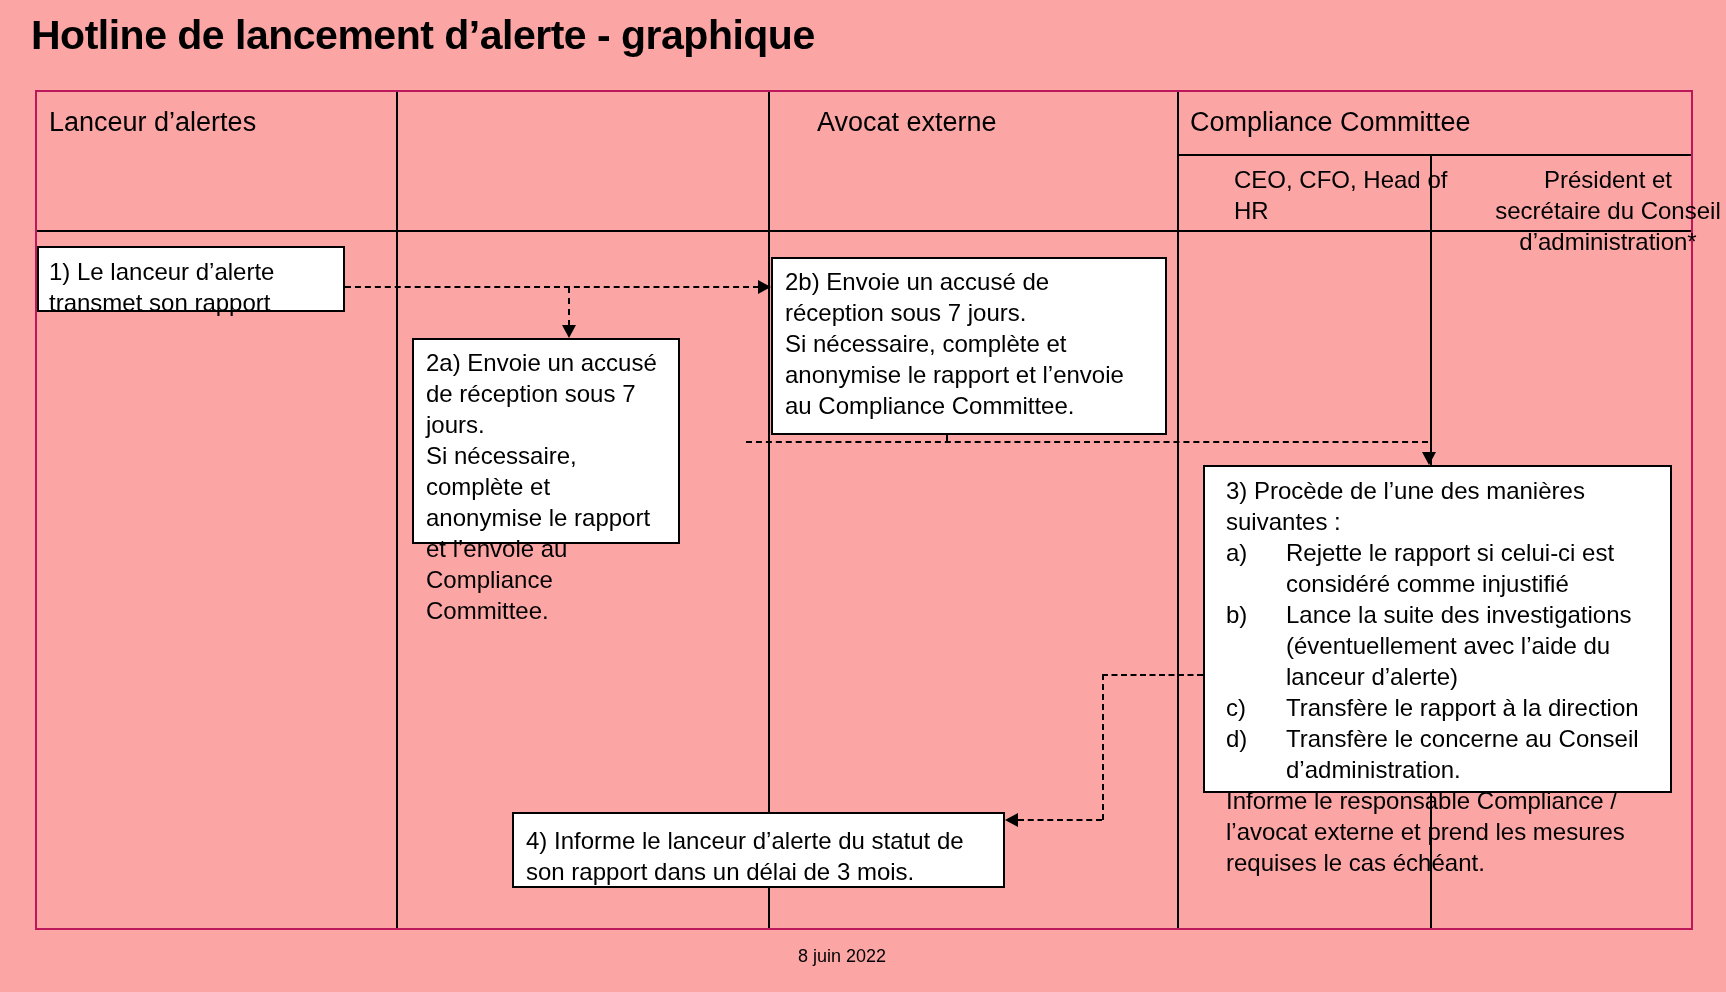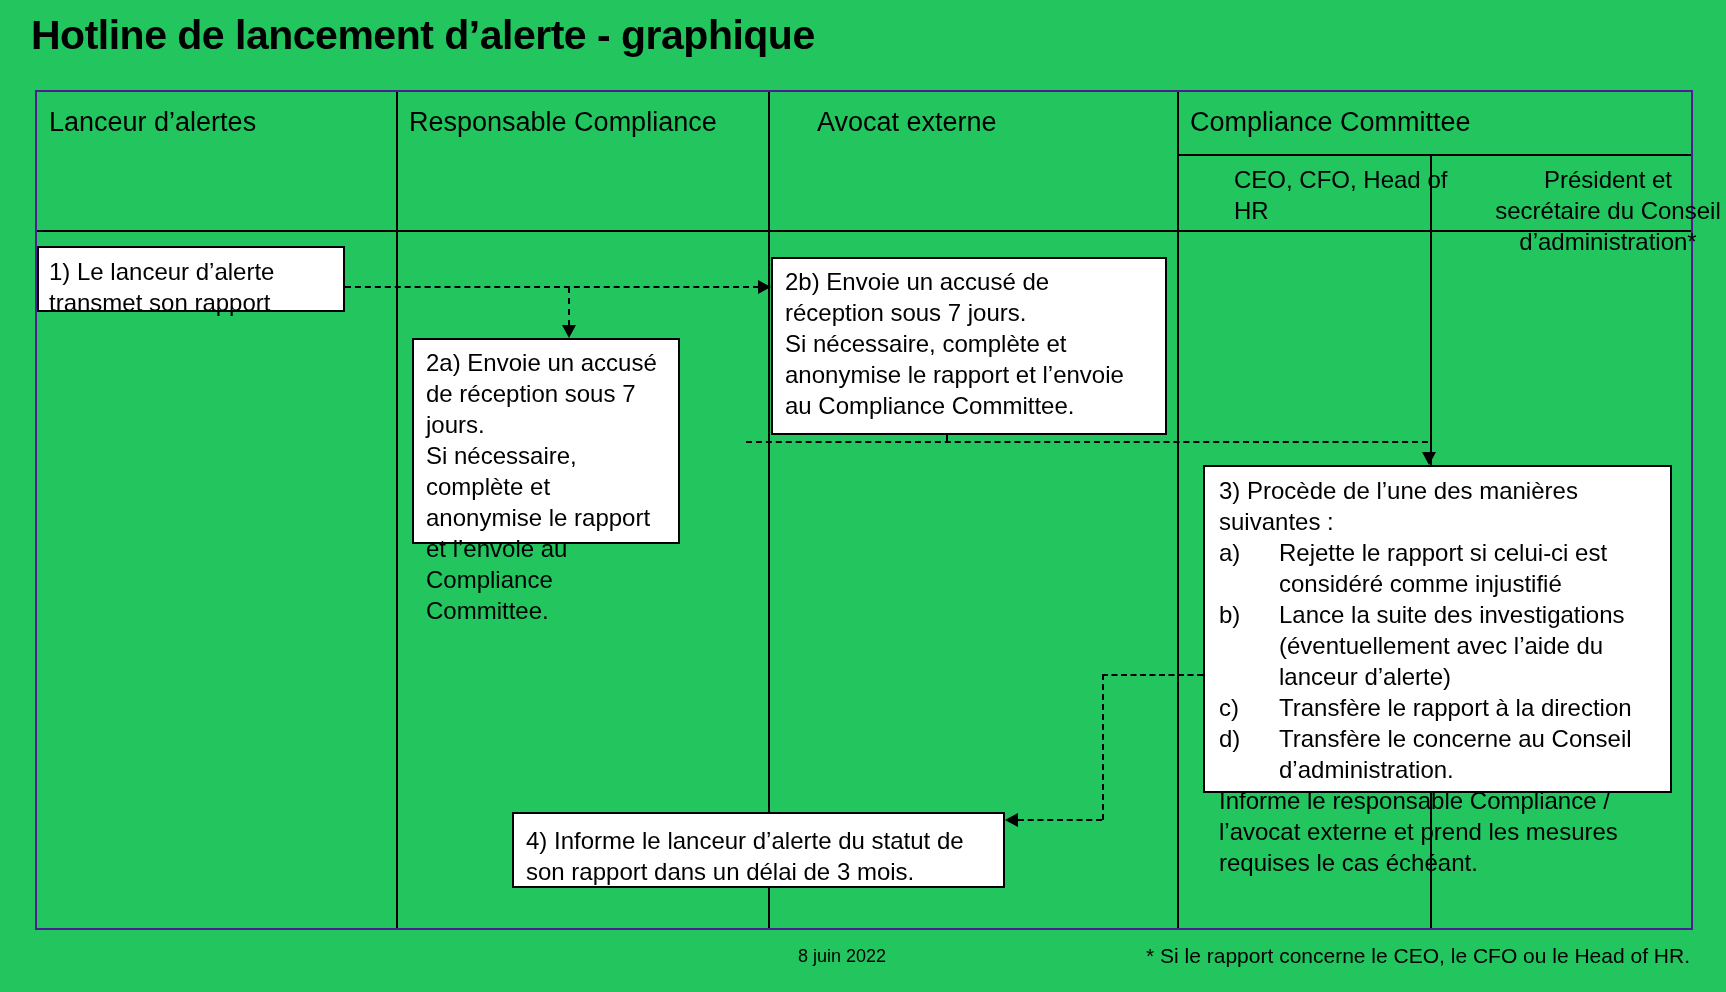--- a/index.html
+++ b/index.html
@@ -1,25 +1,25 @@
 <!DOCTYPE html>
 <html lang="fr"><head>
 <meta charset="utf-8">
 <style>
   html,body{margin:0;padding:0;background:#fff;}
   #canvas{
-    position:relative;width:1726px;height:992px;background:#22c55e;
+    position:relative;width:1726px;height:992px;background:#fca5a5;
     font-family:"Liberation Sans", sans-serif;color:#000;overflow:hidden;
   }
   .title{
     position:absolute;left:31px;top:12px;font-size:41px;font-weight:700;
     letter-spacing:-0.5px;white-space:nowrap;
   }
   
-  .frame{position:absolute;left:35px;top:90px;width:1654px;height:836px;border:2px solid #4c1d95;}
+  .frame{position:absolute;left:35px;top:90px;width:1654px;height:836px;border:2px solid #be185d;}
   .vline{position:absolute;top:0;width:2px;height:100%;background:#000;}
   .hline{position:absolute;height:2px;background:#000;}
   .lane-label{position:absolute;font-size:27px;white-space:nowrap;}
   .sub-label{position:absolute;font-size:24px;line-height:31px;margin-left:44px;}
   
   .stepbox{
     position:absolute;background:#fff;border:2px solid #000;
     font-size:24px;line-height:31px;box-sizing:border-box;
   }
   .stepbox .p{margin:0;}
@@ -45,21 +45,20 @@
 
   <div class="frame">
     <div class="vline" style="left:359px;"></div>
     <div class="vline" style="left:731px;"></div>
     <div class="vline" style="left:1140px;"></div>
     <div class="vline" style="left:1393px;top:62px;height:774px;"></div>
     <div class="hline" style="left:1140px;top:62px;width:514px;"></div>
     <div class="hline" style="left:0;top:138px;width:100%;"></div>
 
     <div class="lane-label" style="left:12px;top:15px;">Lanceur d’alertes</div>
-    <div class="lane-label" style="left:372px;top:15px;">Responsable Compliance</div>
     <div class="lane-label" style="left:780px;top:15px;">Avocat externe</div>
     <div class="lane-label" style="left:1153px;top:15px;">Compliance Committee</div>
 
     <div class="sub-label" style="left:1153px;top:72px;width:220px;">CEO, CFO, Head of HR</div>
     <div class="sub-label" style="left:1408px;top:72px;width:238px;text-align:center;">Président et secrétaire du Conseil d’administration*</div>
   </div>
 
   <div class="stepbox" style="left:37px;top:246px;width:308px;height:66px;padding:8px 10px;">
     <div class="p">1) Le lanceur d’alerte transmet son rapport</div>
   </div>
@@ -67,21 +66,21 @@
   <div class="stepbox" style="left:412px;top:338px;width:268px;height:206px;padding:7px 12px;">
     <div class="p">2a) Envoie un accusé de réception sous 7 jours.</div>
     <div class="p">Si nécessaire, complète et anonymise le rapport et l’envoie au Compliance Committee.</div>
   </div>
 
   <div class="stepbox" style="left:771px;top:257px;width:396px;height:178px;padding:7px 12px;">
     <div class="p">2b) Envoie un accusé de réception sous 7 jours.</div>
     <div class="p">Si nécessaire, complète et anonymise le rapport et l’envoie au Compliance Committee.</div>
   </div>
 
-  <div class="stepbox" style="left:1203px;top:465px;width:469px;height:328px;padding:8px 14px;">
+  <div class="stepbox" style="left:1203px;top:465px;width:469px;height:328px;padding:8px 21px;">
     <div class="p">3) Procède de l’une des manières suivantes :</div>
     <div class="li-row">
       <span class="li-marker">a)</span>
       <span class="li-text">Rejette le rapport si celui-ci est considéré comme injustifié</span>
     </div>
     <div class="li-row">
       <span class="li-marker">b)</span>
       <span class="li-text">Lance la suite des investigations (éventuellement avec l’aide du lanceur d’alerte)</span>
     </div>
     <div class="li-row">
@@ -108,15 +107,14 @@
   <div class="solid-v" style="left:946px;top:435px;height:7px;"></div>
   <div class="dash-h" style="left:746px;top:441px;width:682px;"></div>
   <div class="arrow-down" style="left:1422px;top:452px;"></div>
 
   <div class="dash-h" style="left:1102px;top:674px;width:101px;"></div>
   <div class="dash-v" style="left:1102px;top:674px;height:146px;"></div>
   <div class="dash-h" style="left:1018px;top:819px;width:84px;"></div>
   <div class="arrow-left" style="left:1005px;top:813px;"></div>
 
   <div class="footer-date">8 juin 2022</div>
-  <div class="footnote">* Si le rapport concerne le CEO, le CFO ou le Head of HR.</div>
 
 </div>
 
 </body></html>

